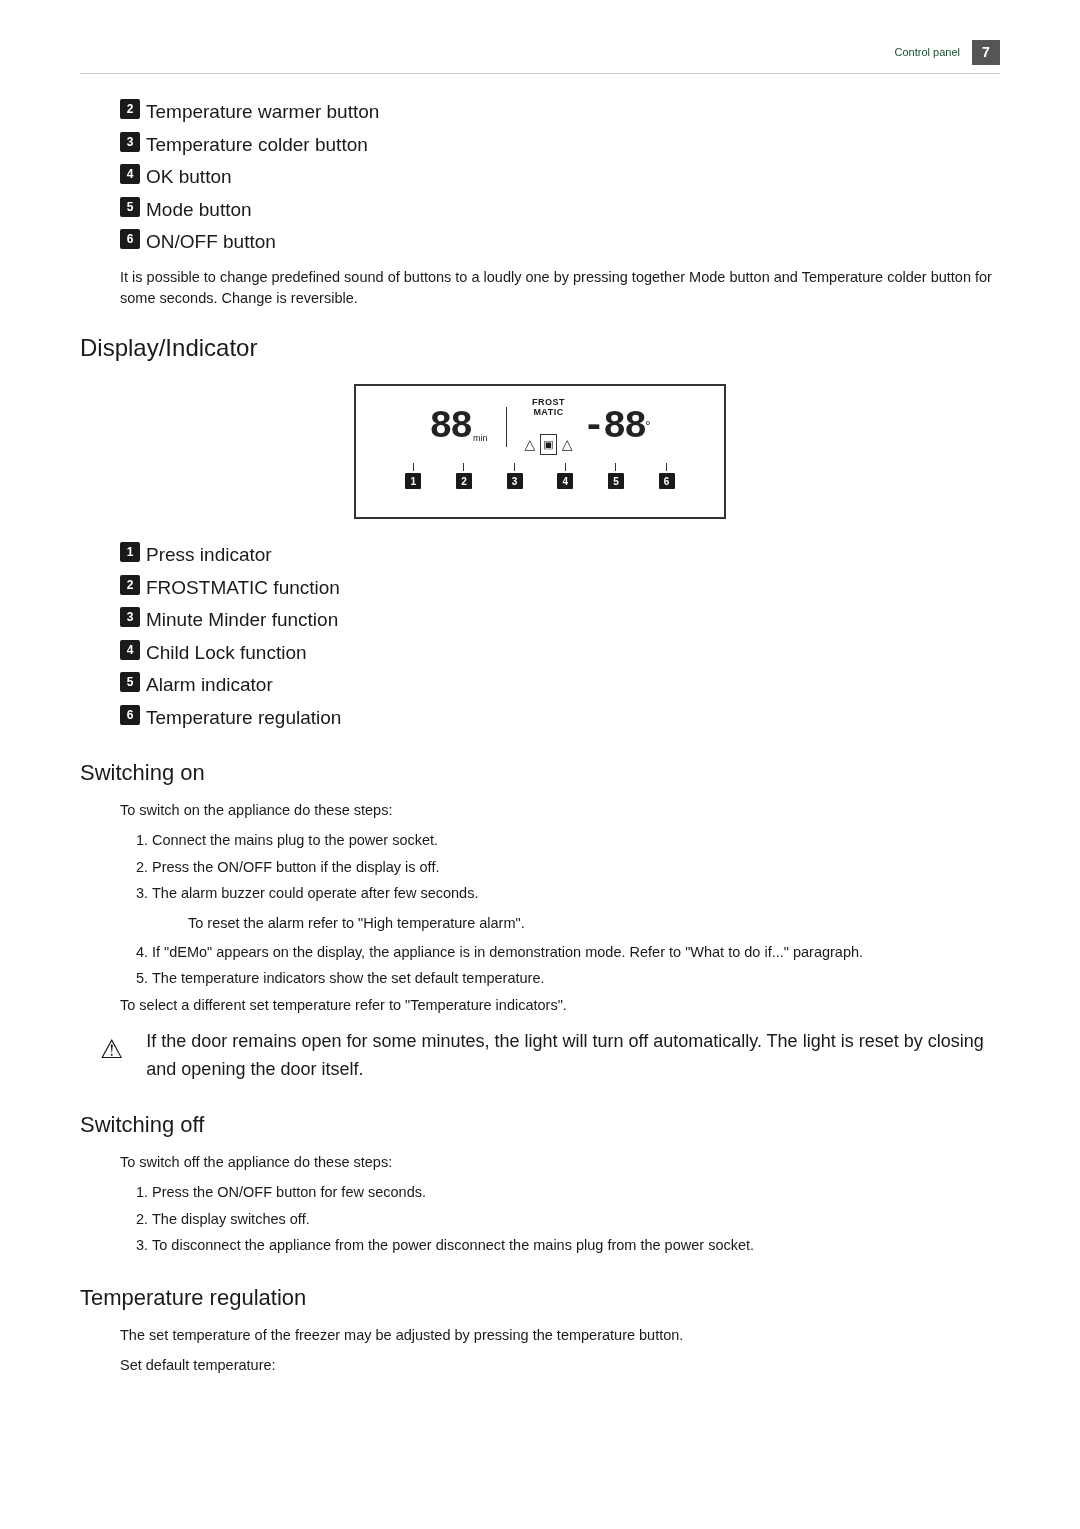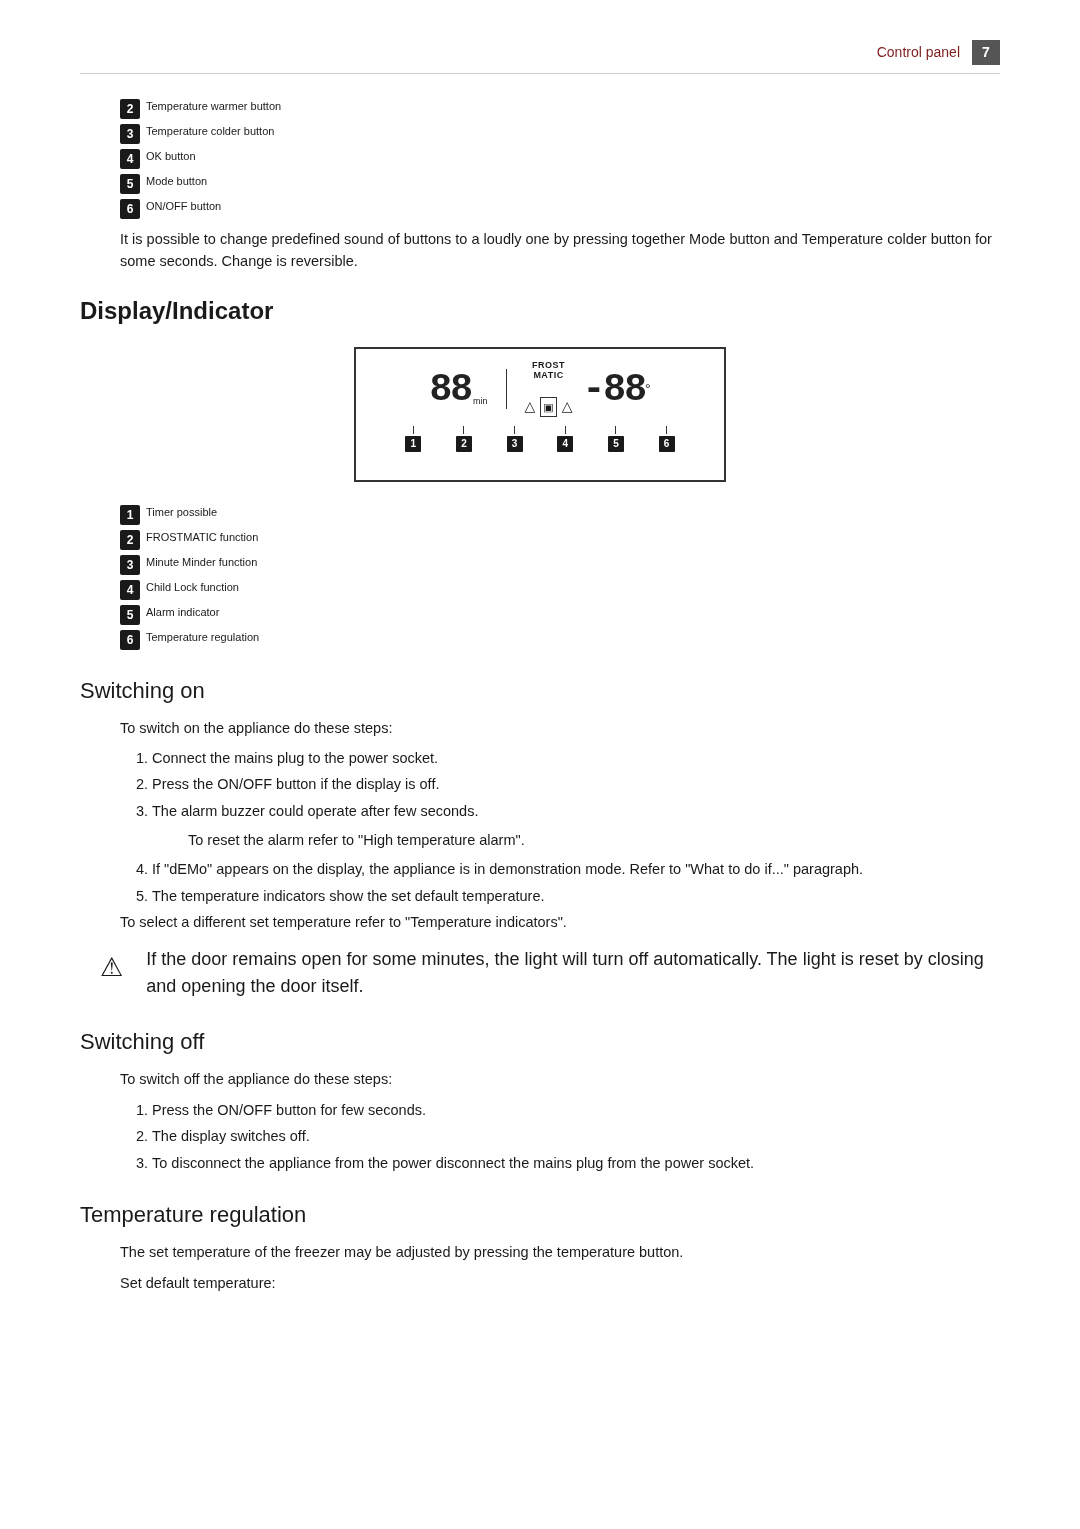--- a/index.html
+++ b/index.html
@@ -17,22 +17,22 @@
     }
     .header {
       display: flex;
       justify-content: flex-end;
       align-items: center;
       border-bottom: 1px solid #ccc;
       padding-bottom: 8px;
       margin-bottom: 24px;
     }
     .header-text {
-      font-size: 14px;
-      color: #7f1d1d;
+      font-size: 11px;
+      color: #14532d;
       margin-right: 12px;
     }
     .header-page-num {
       background: #555;
       color: #fff;
       font-size: 14px;
       font-weight: bold;
       padding: 2px 8px;
       min-width: 28px;
       text-align: center;
@@ -53,33 +53,33 @@
       flex-shrink: 0;
     }
 
     .item-row {
       display: flex;
       align-items: flex-start;
       margin-bottom: 4px;
       padding-left: 40px;
     }
     .item-row .badge { margin-top: 1px; }
-    .item-text { font-size: 11px; }
+    .item-text { font-size: 19px; }
 
     .intro-note {
       margin-top: 10px;
       margin-bottom: 20px;
       padding-left: 40px;
       font-size: 14.5px;
       line-height: 1.5;
     }
 
     .section-title {
       font-size: 24px;
-      font-weight: bold;
+      font-weight: normal;
       margin-top: 20px;
       margin-bottom: 14px;
     }
 
     
     .display-diagram-wrapper {
       display: flex;
       justify-content: center;
       margin: 18px 0 22px 0;
     }
@@ -302,21 +302,21 @@
           <div class="marker-line"></div>
           <div class="marker-num">6</div>
         </div>
       </div>
     </div>
   </div>
 
   <div class="indicator-list">
     <div class="item-row" style="padding-left:0;">
       <span class="badge">1</span>
-      <span class="item-text">Timer possible</span>
+      <span class="item-text">Press indicator</span>
     </div>
     <div class="item-row" style="padding-left:0;">
       <span class="badge">2</span>
       <span class="item-text">FROSTMATIC function</span>
     </div>
     <div class="item-row" style="padding-left:0;">
       <span class="badge">3</span>
       <span class="item-text">Minute Minder function</span>
     </div>
     <div class="item-row" style="padding-left:0;">

